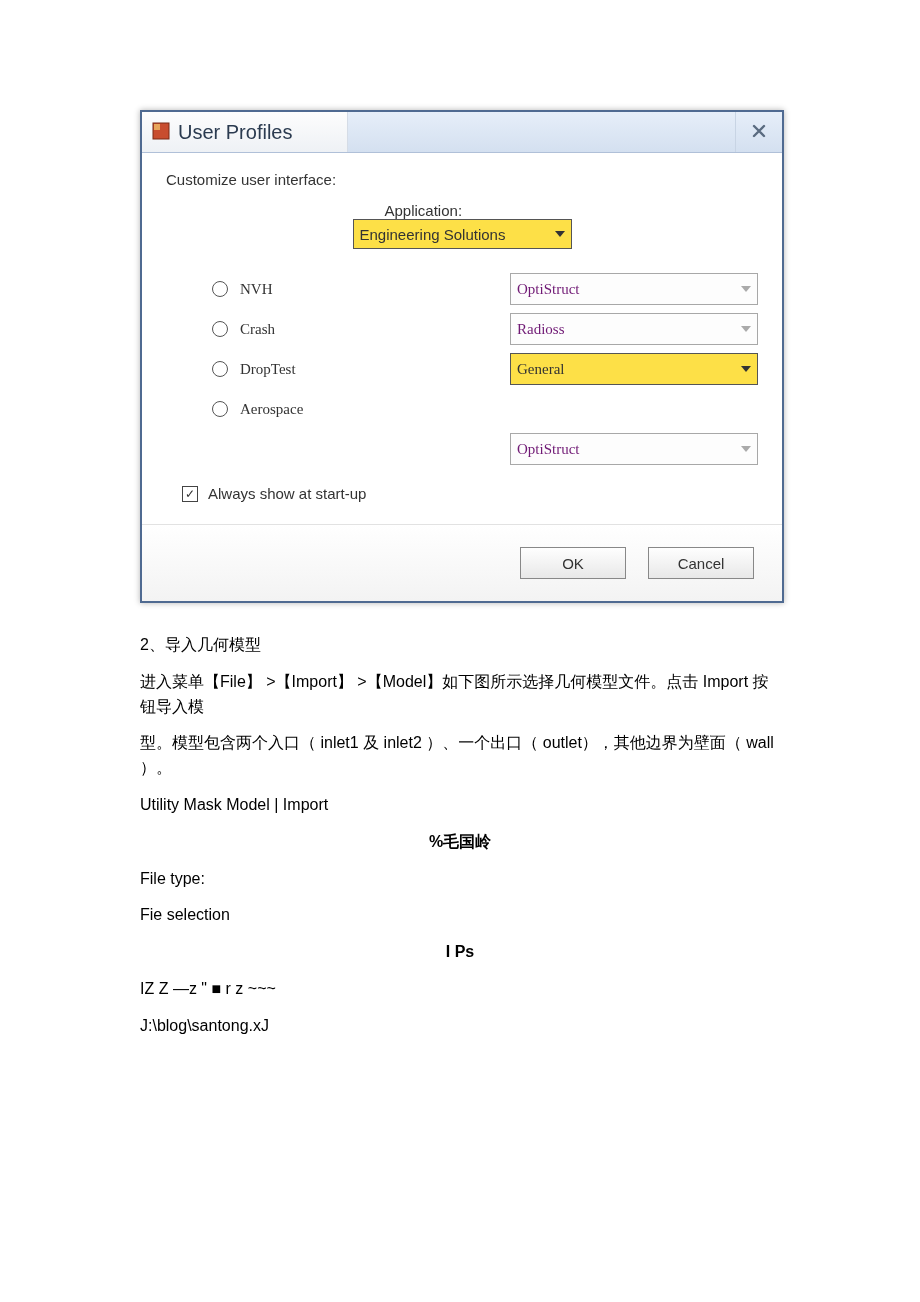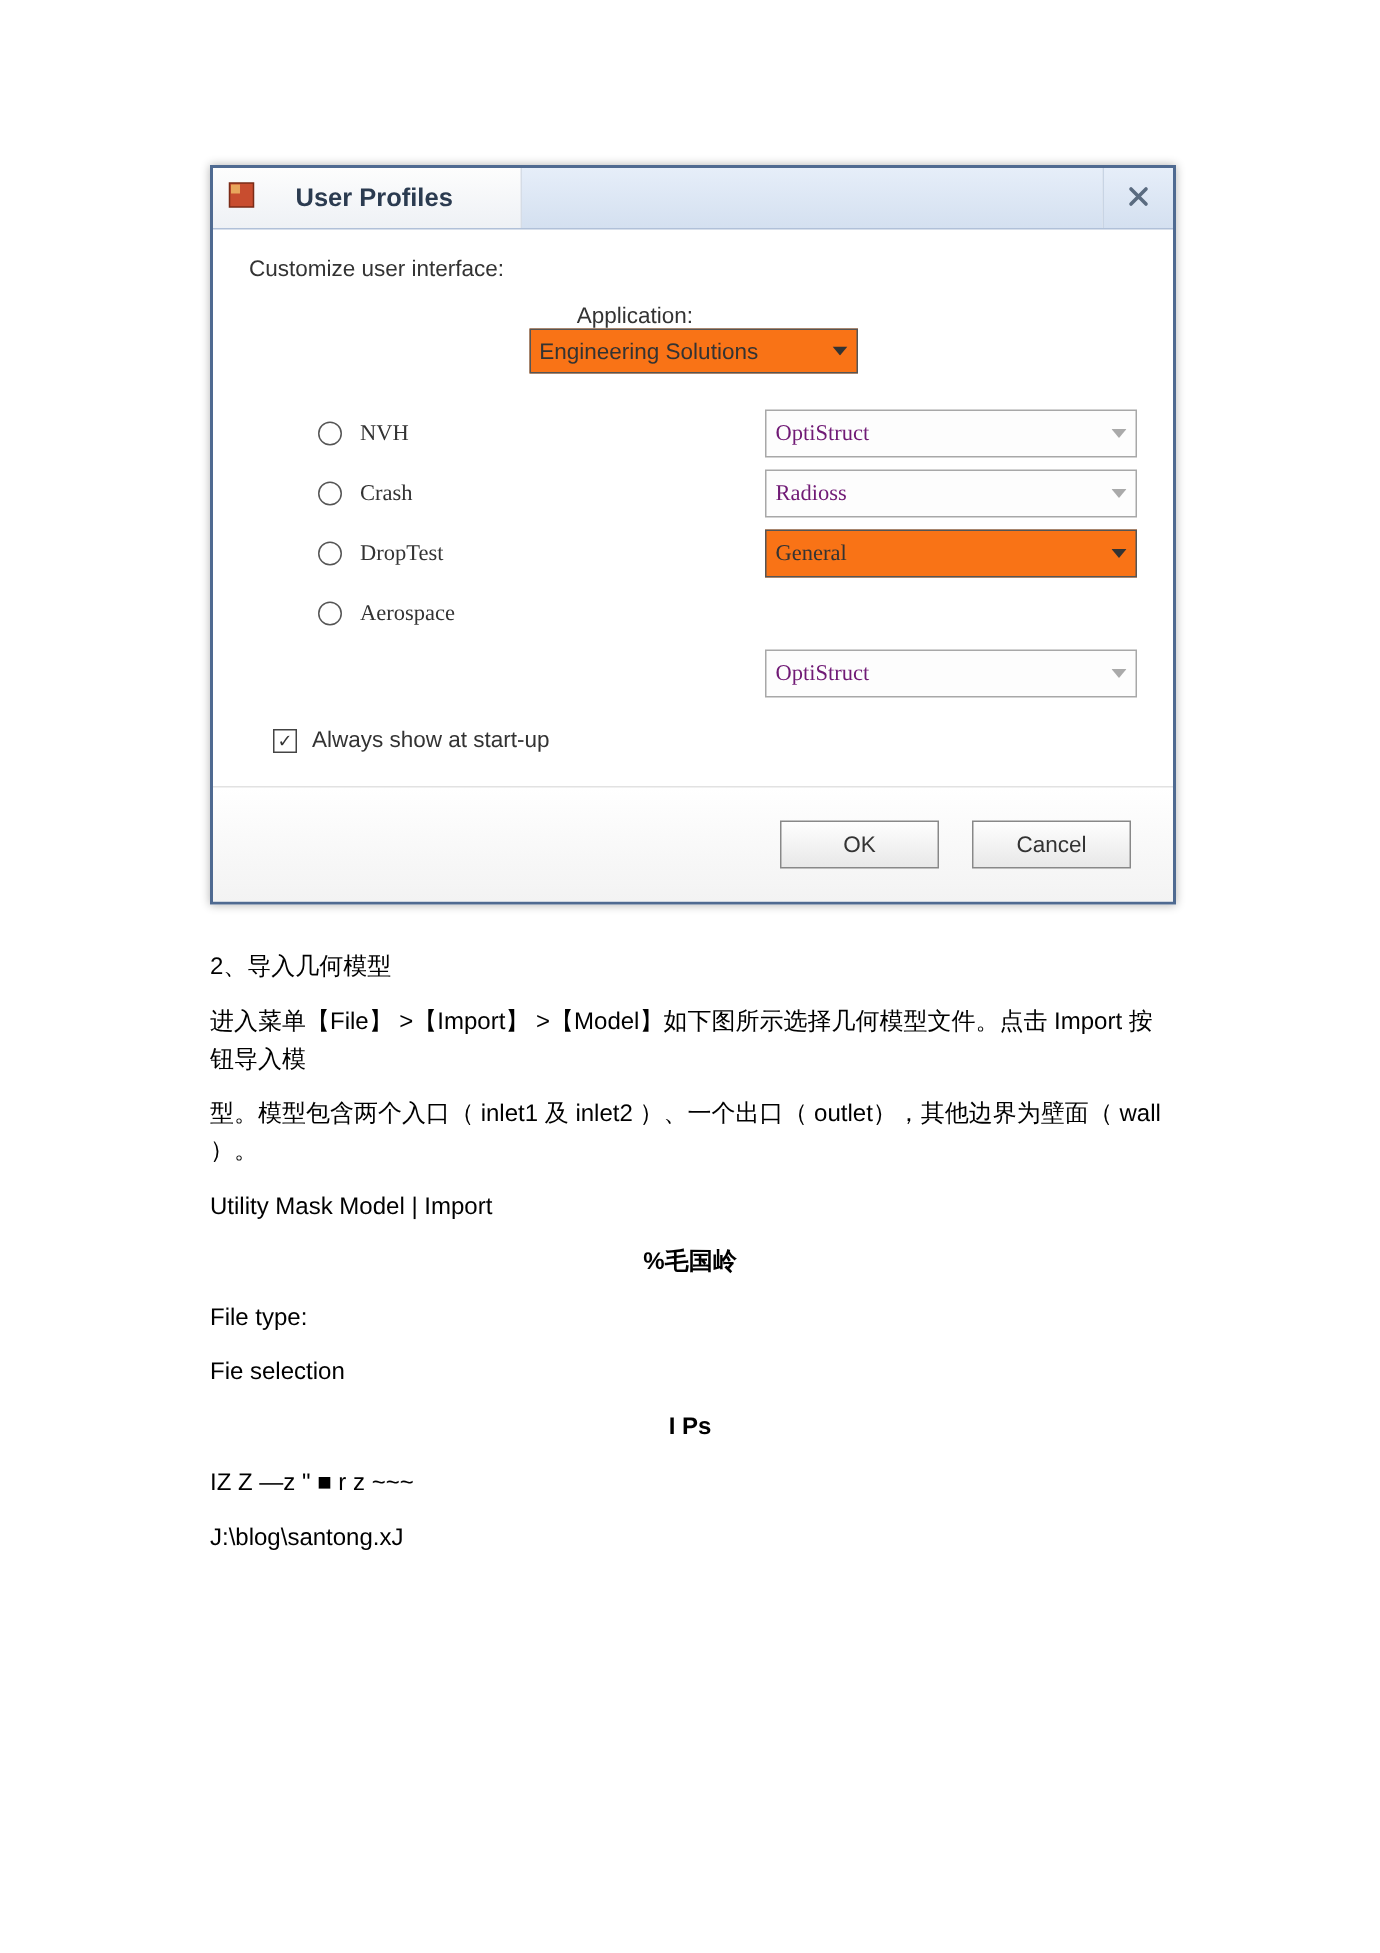--- a/index.html
+++ b/index.html
@@ -37,24 +37,23 @@
     display: flex;
     align-items: center;
     gap: 8px;
     padding: 0 10px;
     height: 100%;
     background: linear-gradient(to bottom, #fdfdfd, #eef1f5);
     border-right: 1px solid #d5dce6;
     min-width: 185px;
   }
   .title-text {
-    font-weight: bold;
-    font-size: 17px;
+    font-weight: normal;
+    font-size: 20px;
     color: #2b3b50;
-    margin-left: 19px;
   }
   .title-blank {
     flex: 1;
     height: 100%;
     background: linear-gradient(to bottom, #e6eef9, #d4e0f0);
   }
   .close-btn {
     width: 46px;
     height: 100%;
     display: flex;
@@ -84,21 +83,21 @@
     width: 155px;
   }
   .dropdown {
     display: flex;
     align-items: center;
     justify-content: space-between;
     border: 1px solid #555;
     padding: 3px 6px;
     min-width: 205px;
     height: 22px;
-    background: #f97316;
+    background: #fde047;
     cursor: pointer;
   }
   .dropdown.disabled {
     color: #701a75;
     border-color: #a8a8a8;
     background: #fdfdfd;
   }
   .dropdown .arrow svg { display: block; }
   .radio-list {
     margin: 20px 0 10px 46px;

